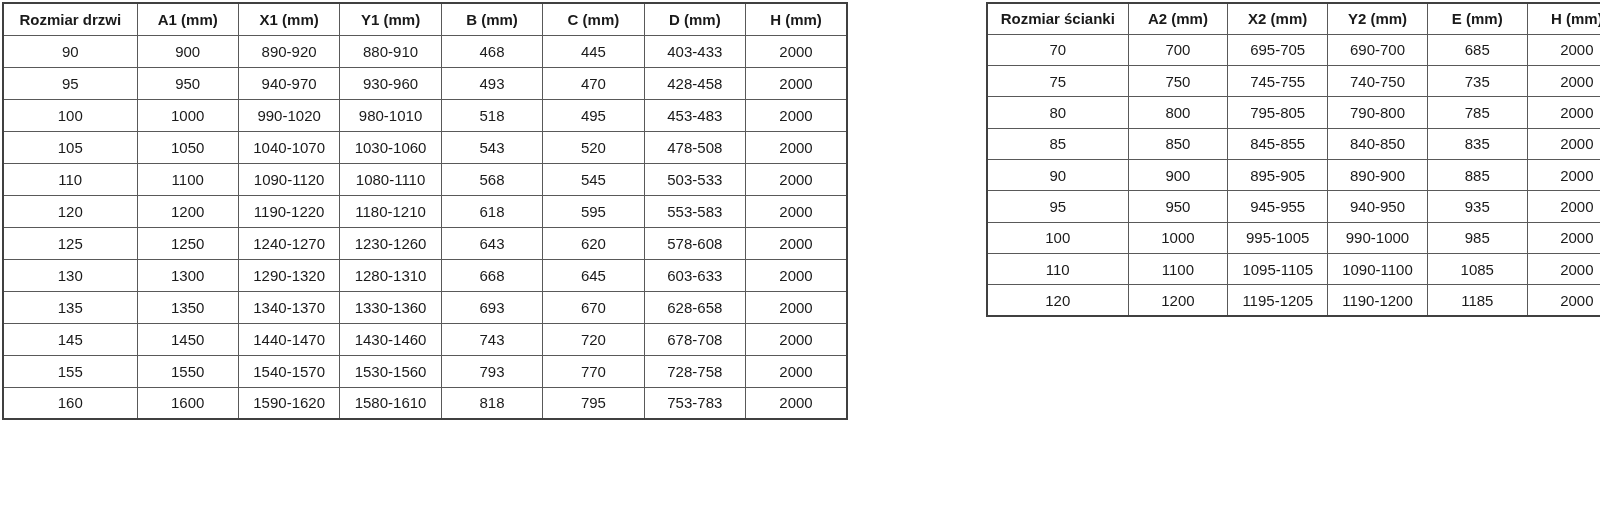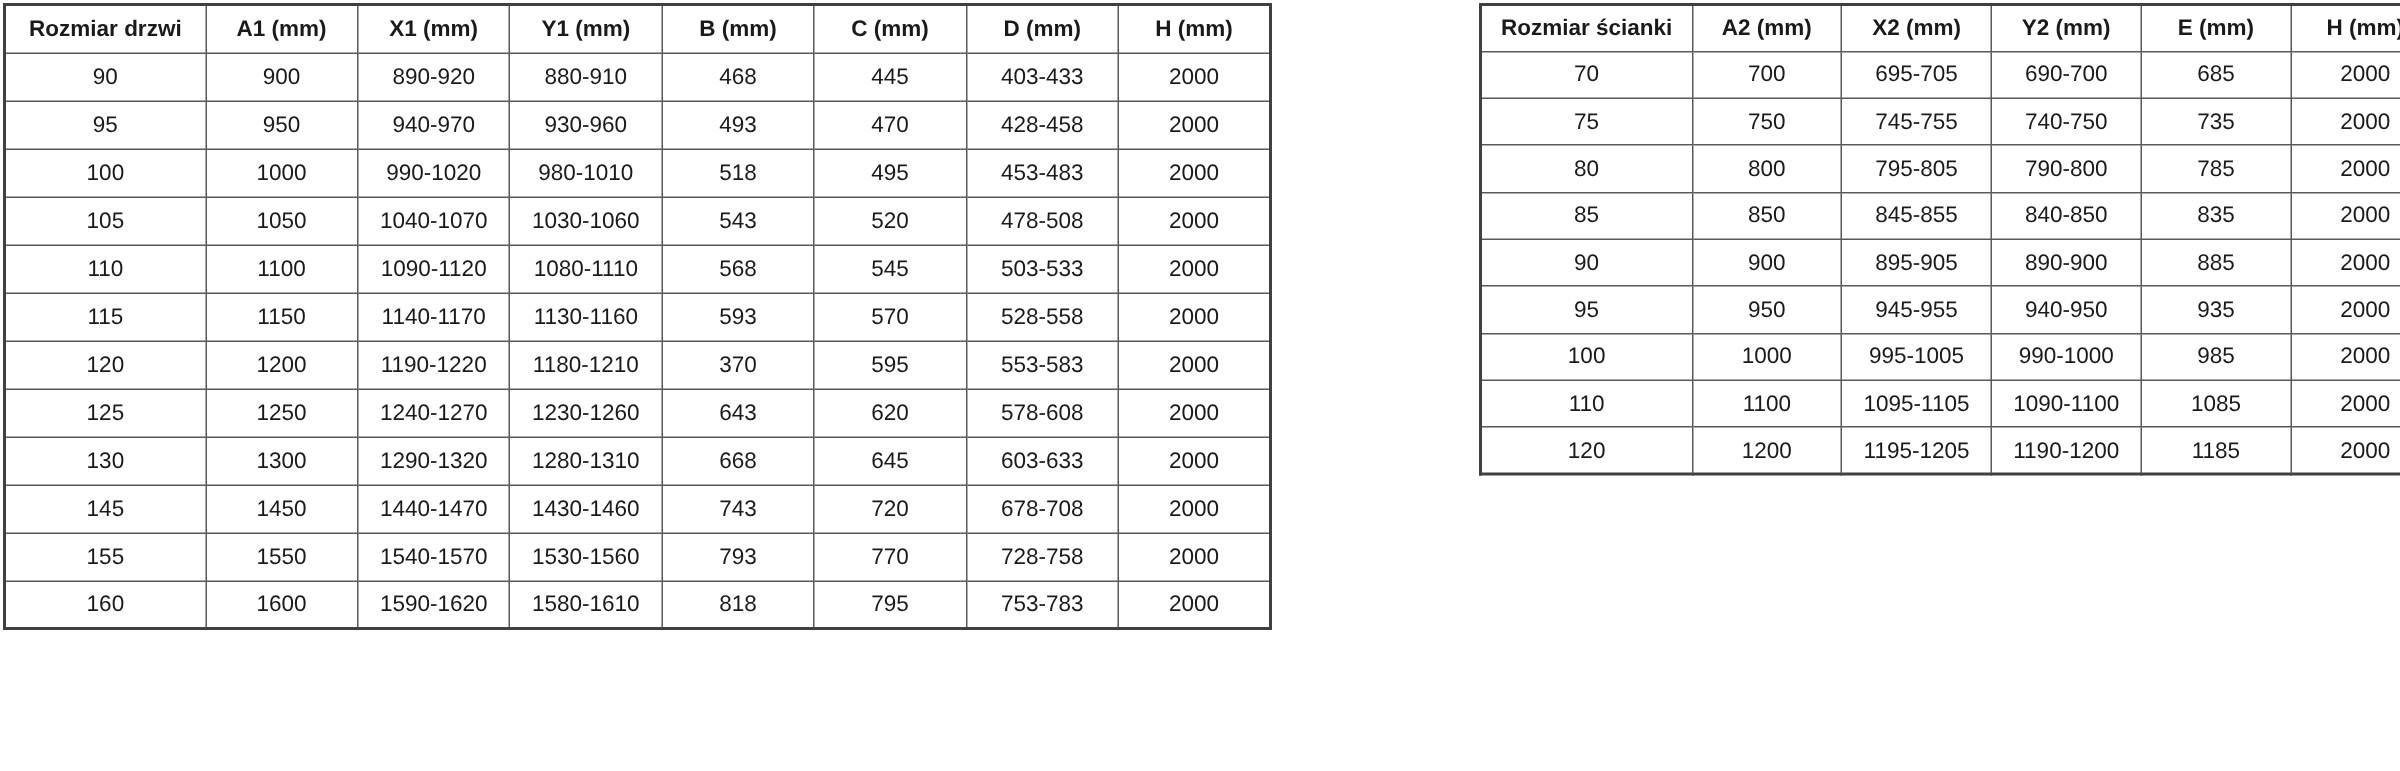--- a/index.html
+++ b/index.html
@@ -104,35 +104,25 @@
         <td>110</td>
         <td>1100</td>
         <td>1090-1120</td>
         <td>1080-1110</td>
         <td>568</td>
         <td>545</td>
         <td>503-533</td>
         <td>2000</td>
       </tr>
       <tr>
-        <td>115</td>
-        <td>1150</td>
-        <td>1140-1170</td>
-        <td>1130-1160</td>
-        <td>593</td>
-        <td>570</td>
-        <td>528-558</td>
-        <td>2000</td>
-      </tr>
-      <tr>
         <td>120</td>
         <td>1200</td>
         <td>1190-1220</td>
         <td>1180-1210</td>
-        <td>370</td>
+        <td>618</td>
         <td>595</td>
         <td>553-583</td>
         <td>2000</td>
       </tr>
       <tr>
         <td>125</td>
         <td>1250</td>
         <td>1240-1270</td>
         <td>1230-1260</td>
         <td>643</td>
@@ -141,20 +131,30 @@
         <td>2000</td>
       </tr>
       <tr>
         <td>130</td>
         <td>1300</td>
         <td>1290-1320</td>
         <td>1280-1310</td>
         <td>668</td>
         <td>645</td>
         <td>603-633</td>
+        <td>2000</td>
+      </tr>
+      <tr>
+        <td>135</td>
+        <td>1350</td>
+        <td>1340-1370</td>
+        <td>1330-1360</td>
+        <td>693</td>
+        <td>670</td>
+        <td>628-658</td>
         <td>2000</td>
       </tr>
       <tr>
         <td>145</td>
         <td>1450</td>
         <td>1440-1470</td>
         <td>1430-1460</td>
         <td>743</td>
         <td>720</td>
         <td>678-708</td>

